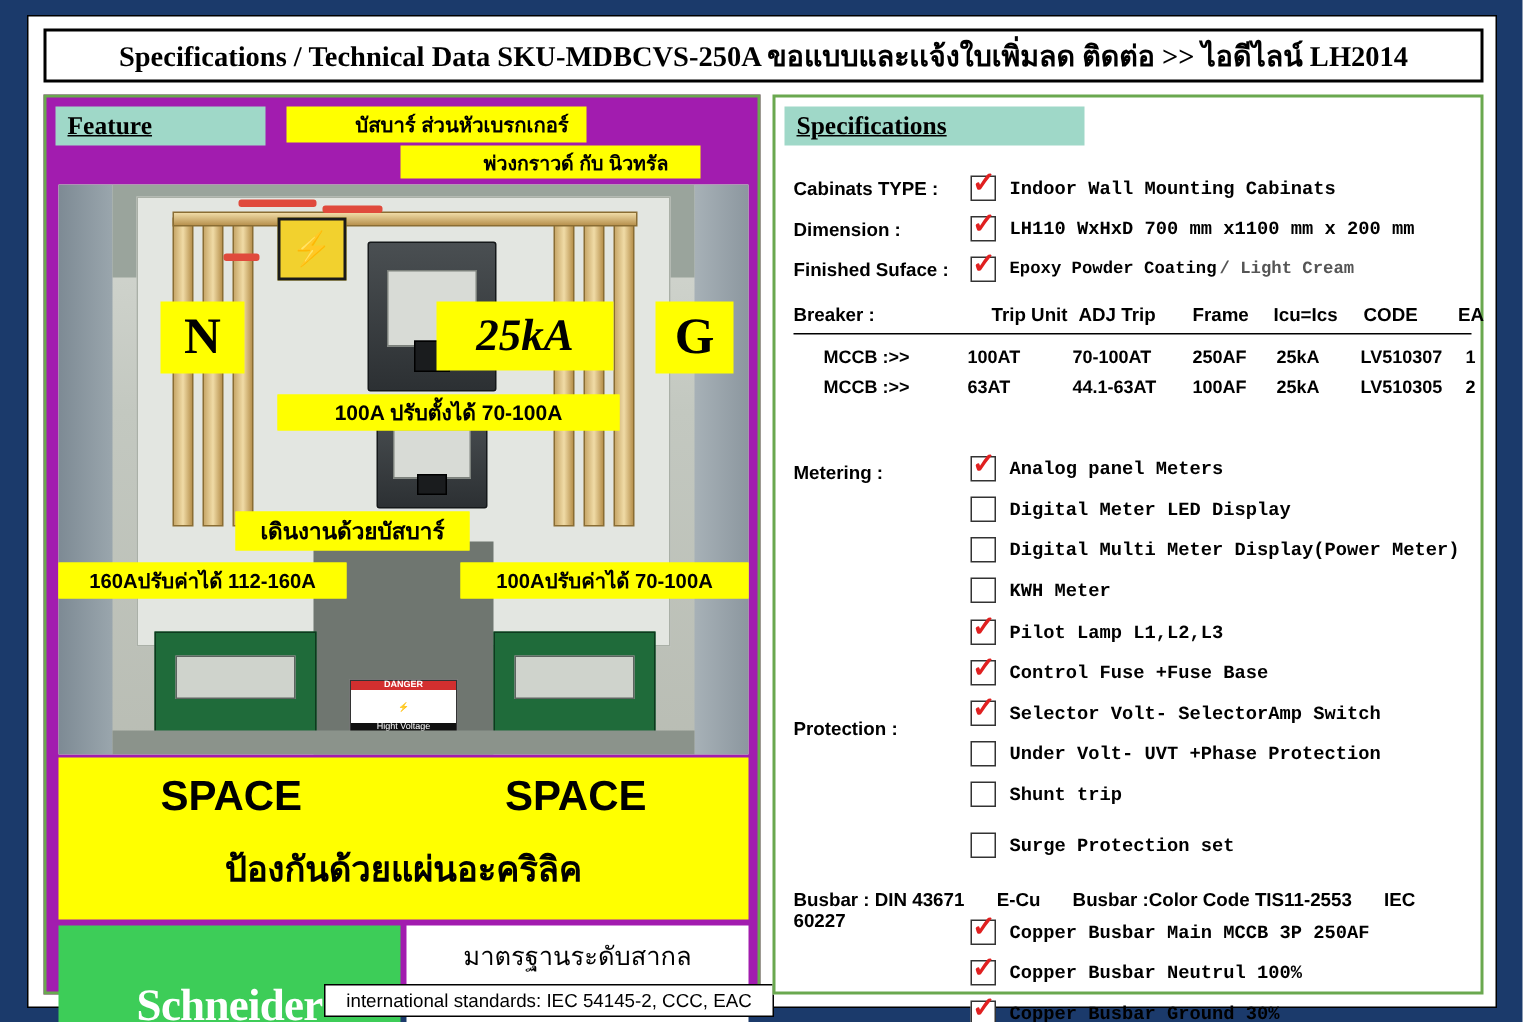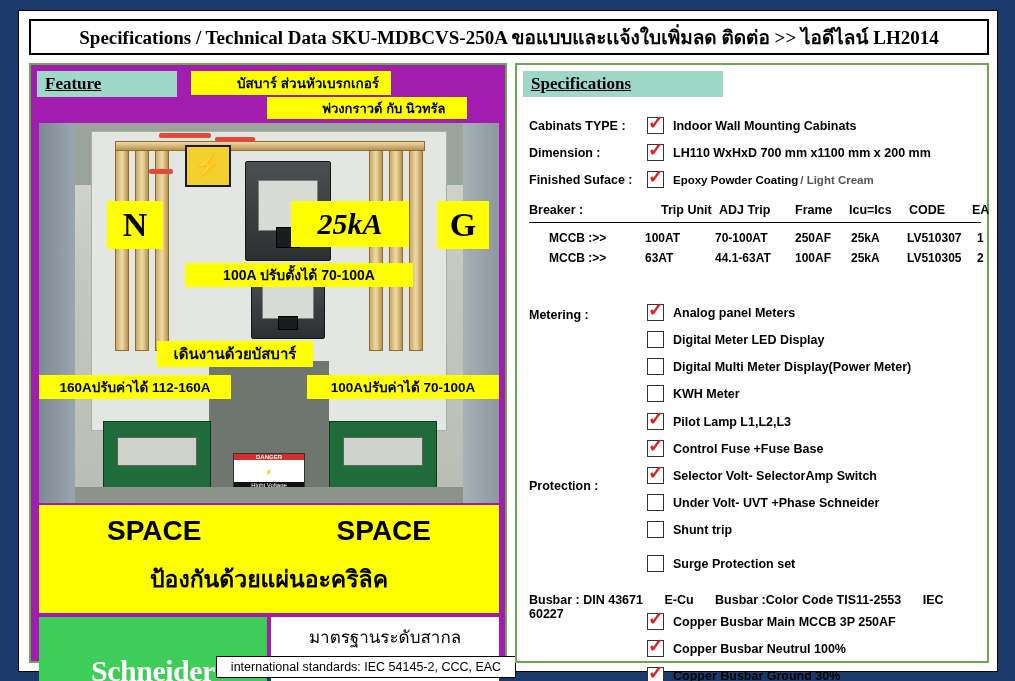--- a/index.html
+++ b/index.html
@@ -196,21 +196,21 @@
   .lbl { font-size:12.5px; font-weight:bold; color:#000; }
   .chk {
     width:17px; height:17px; border:1.5px solid #333; background:#fff;
     position:relative; flex:none;
   }
   .chk.on::after {
     content:"✓"; position:absolute; left:0px; top:-5px;
     font-size:19px; color:#e02020; font-weight:bold; line-height:19px;
     width:100%; text-align:center;
   }
-  .val { font-size:12.5px; font-weight:bold; color:#000; margin-left:9px; }
+  .val { font-size:12.5px; font-weight:bold; color:#000; margin-left:9px;font-family:Liberation Mono, monospace; }
   .epoxy-grey { color:#555; font-weight:bold; }
   
   .tbl-hdr { position:absolute; left:12px; top:178px; width:452px; font-size:12.5px; font-weight:bold; }
   .tbl-hdr .c, .tbl-row .c { position:absolute; white-space:nowrap; }
   .tbl-rule { position:absolute; left:12px; width:452px; height:1px; background:#000; }
   .tbl-row { position:absolute; left:12px; width:452px; font-size:12px; font-weight:bold; }
   .busbar-line {
     position:absolute; left:12px; top:528px; font-size:12.5px; font-weight:bold; color:#000;
   }
   .busbar-line span { margin-right:18px; }
@@ -406,21 +406,21 @@
     </div>
     <div class="row" style="left:130px; top:402px;">
       <span class="chk on"></span>
       <span class="val"> Selector Volt- SelectorAmp Switch</span>
     </div>
 
     <span class="lbl" style="position:absolute; left:12px; top:414px;">Protection :</span>
 
     <div class="row" style="left:130px; top:429px;">
       <span class="chk"></span>
-      <span class="val">Under Volt- UVT +Phase Schneider</span>
+      <span class="val">Under Volt- UVT +Phase Protection</span>
     </div>
     <div class="row" style="left:130px; top:456px;">
       <span class="chk"></span>
       <span class="val">Shunt trip</span>
     </div>
     <div class="row" style="left:130px; top:490px;">
       <span class="chk"></span>
       <span class="val">Surge Protection set</span>
     </div>
 

